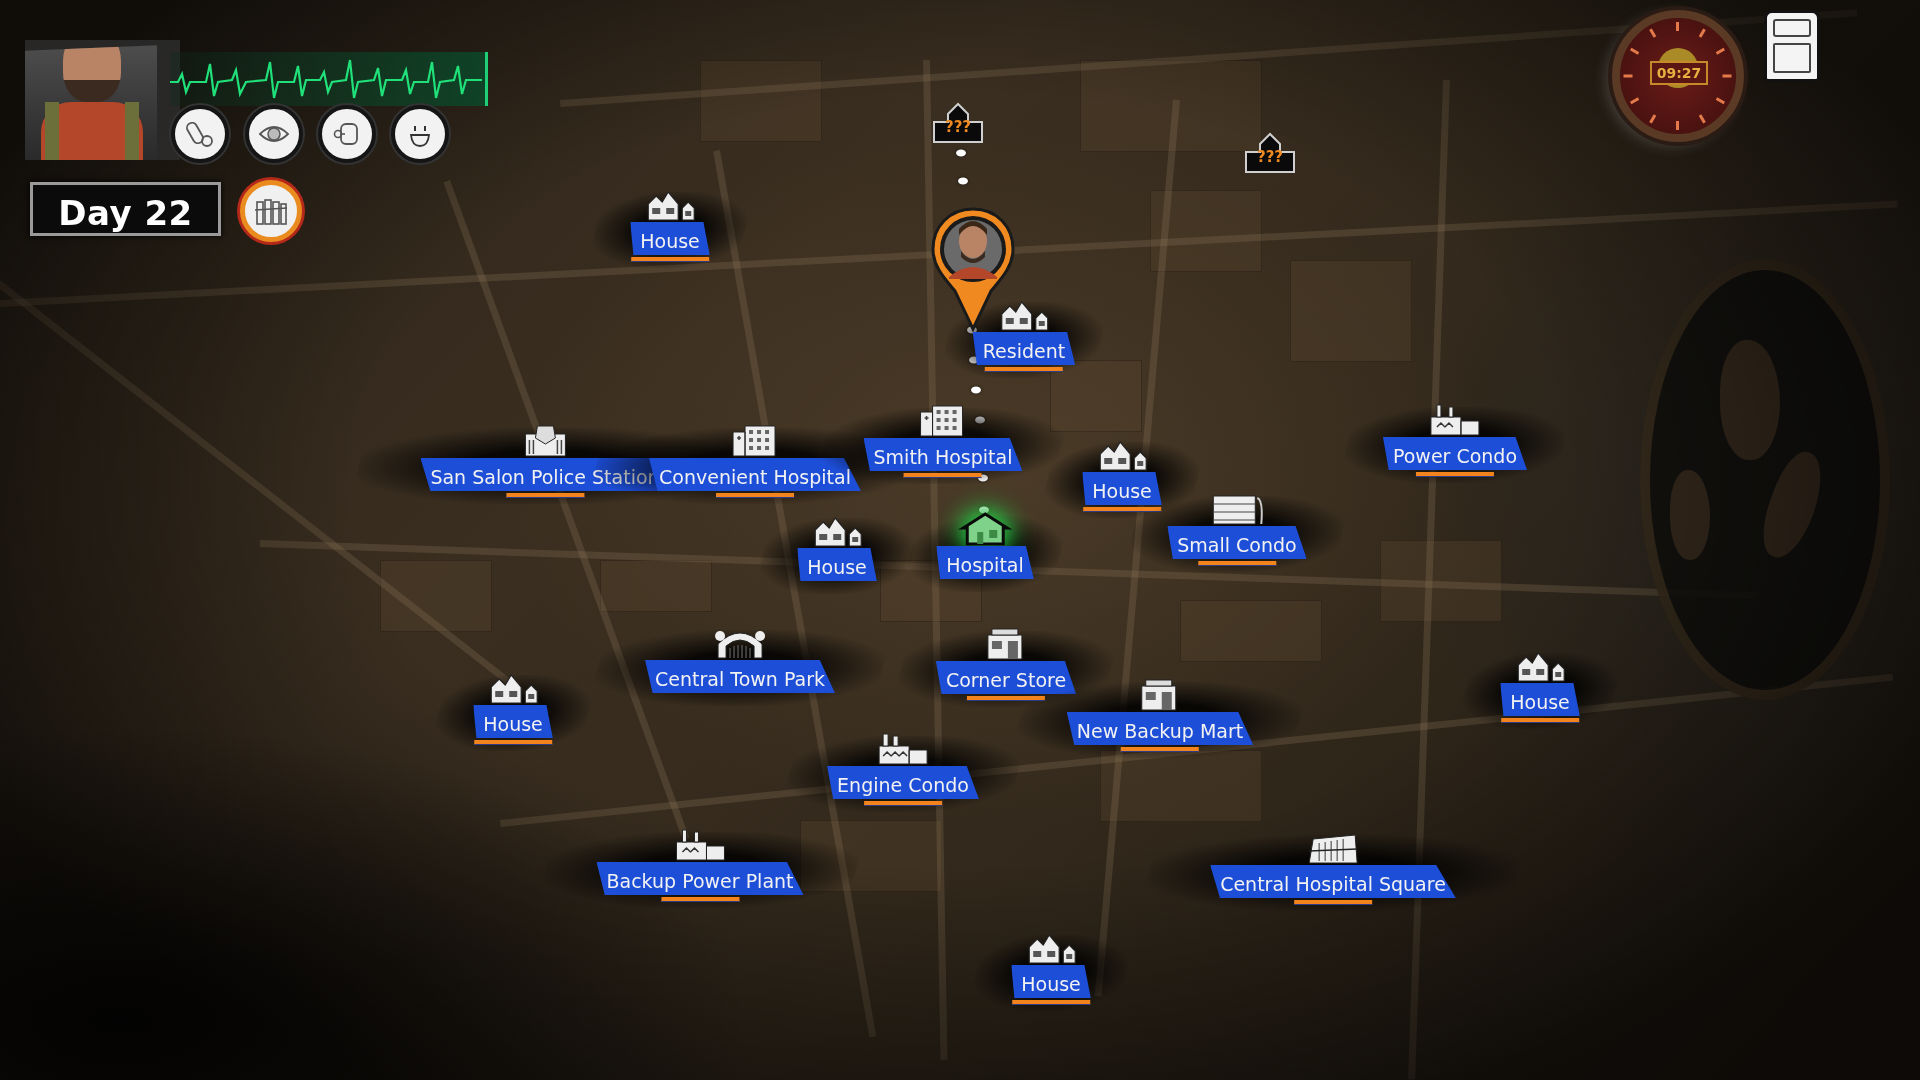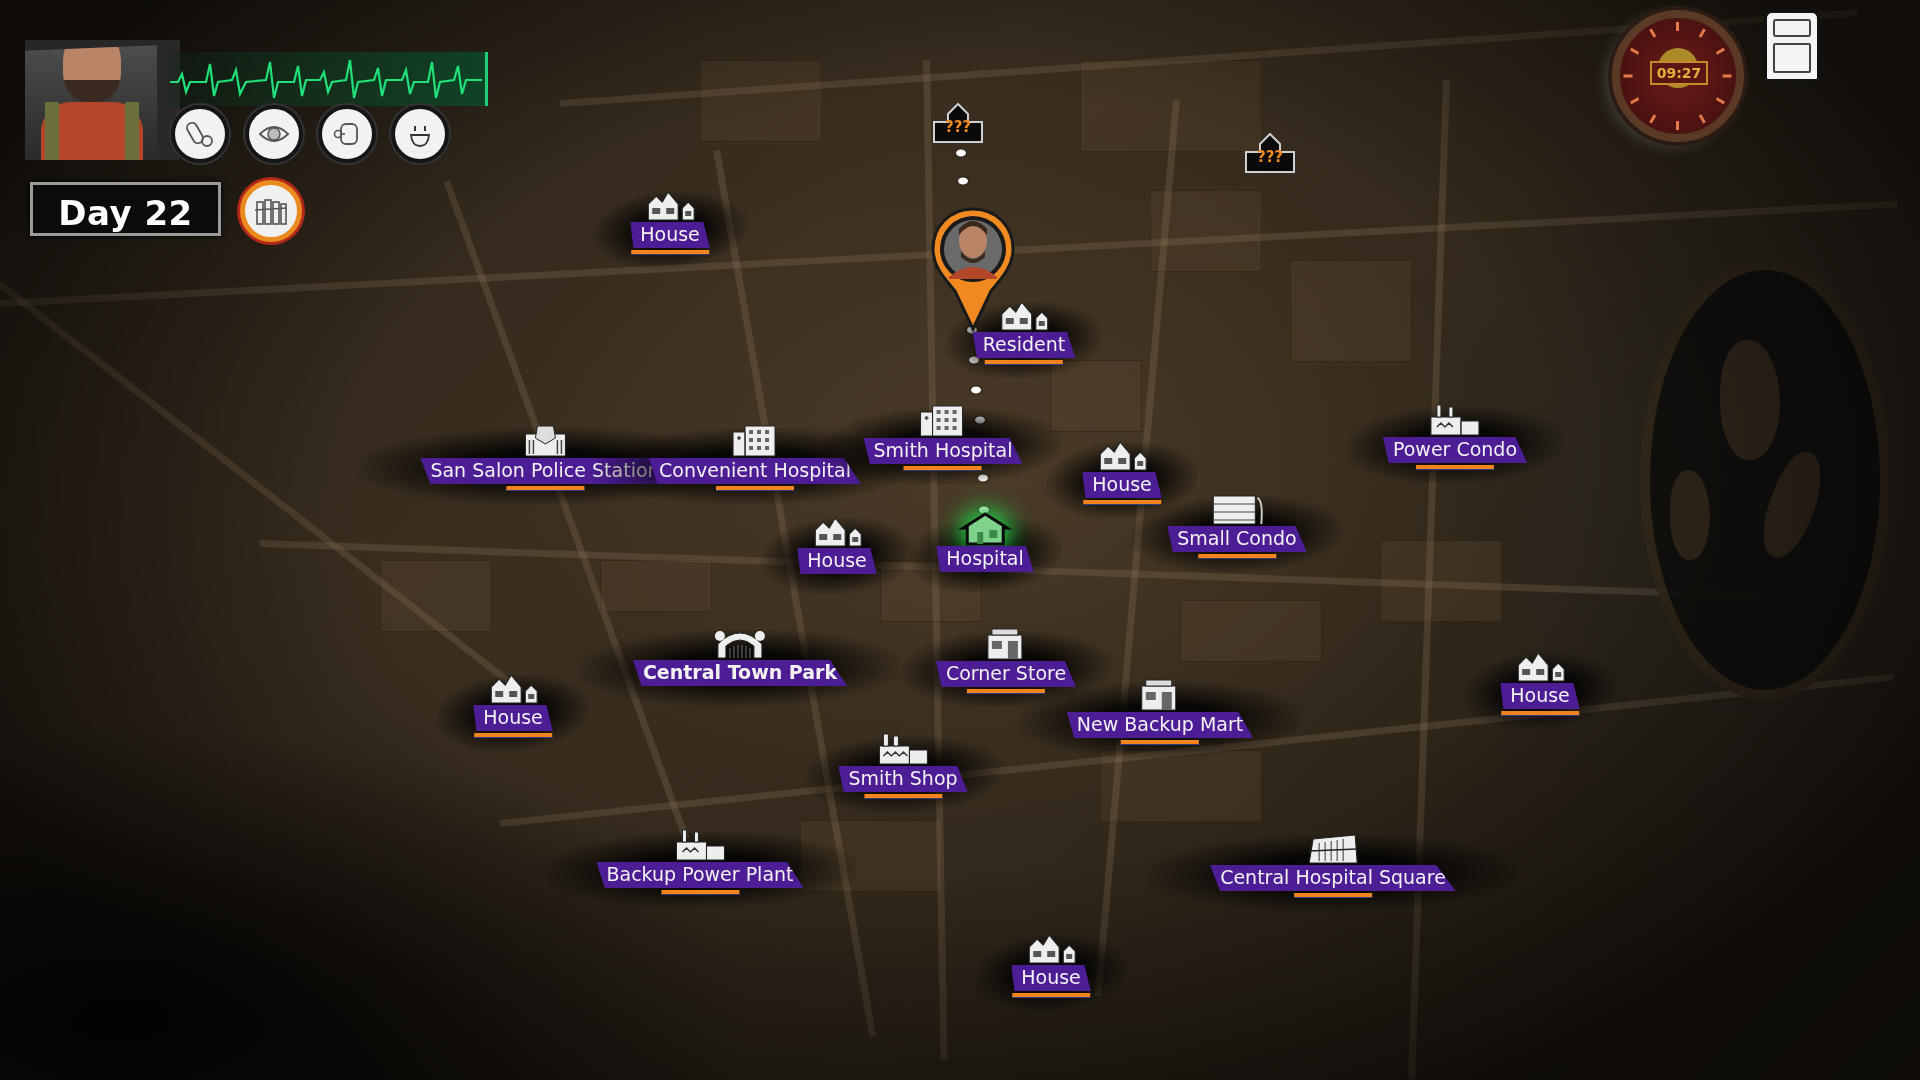--- a/index.html
+++ b/index.html
@@ -33,21 +33,21 @@
   .clock-time{position:absolute;left:30px;top:43px;width:54px;height:20px;background:#5a1612;border:2px solid #c68a2a;color:#e8b040;font-size:14px;font-weight:bold;display:flex;align-items:center;justify-content:center;}
   .tick{position:absolute;left:56px;top:4px;width:3px;height:9px;background:#e47a4a;transform-origin:1.5px 54px;}
   .backpack{position:absolute;left:1764px;top:10px;width:50px;height:66px;background:#f4f4f4;border:3px solid #111;border-radius:8px 8px 4px 4px;cursor:pointer;}
   .backpack:before{content:"";position:absolute;left:6px;top:6px;right:6px;height:14px;border:2px solid #444;border-radius:3px;}
   .backpack:after{content:"";position:absolute;left:6px;top:30px;right:6px;bottom:6px;border:2px solid #444;border-radius:2px;}
 
   
   .marker{position:absolute;transform:translateX(-50%);display:flex;flex-direction:column;align-items:center;cursor:pointer;}
   .marker .smudge{position:absolute;left:50%;top:6px;width:150%;min-width:150px;height:76px;transform:translateX(-50%) skewX(-14deg);background:radial-gradient(ellipse at center, rgba(0,0,0,.85) 30%, rgba(0,0,0,0) 75%);z-index:0;}
   .marker .icon{position:relative;z-index:1;width:56px;height:36px;}
-  .marker .label-wrap{position:relative;z-index:1;background:#4c1d95;padding:1px 10px 3px;clip-path:polygon(0 0,92% 0,100% 100%,4% 100%);}
+  .marker .label-wrap{position:relative;z-index:1;background:#1d4ed8;padding:8px 10px 3px;clip-path:polygon(0 0,92% 0,100% 100%,4% 100%);}
   .marker .label{font-size:19px;white-space:nowrap;color:#f2f2f2;font-family:"DejaVu Sans","Liberation Sans",sans-serif;}
   .marker .underline{position:relative;z-index:1;height:4px;width:78px;background:#f3841d;border-bottom:1px solid #2c3d86;margin-top:2px;}
   .marker.no-underline .underline{visibility:hidden;}
   .shelter .icon{filter:drop-shadow(0 0 14px #2fd34a) drop-shadow(0 0 8px #1fa83a);}
   .unknown{position:absolute;transform:translateX(-50%);width:56px;height:44px;cursor:pointer;}
   .unknown .txt{position:absolute;left:0;right:0;top:18px;text-align:center;color:#f08a20;font-weight:bold;font-size:15px;}
   .path-dot{position:absolute;width:10px;height:7px;border-radius:50%;background:#fff;transform:translate(-50%,-50%);box-shadow:0 0 3px rgba(0,0,0,.7);}
   .player-pin{position:absolute;left:929px;top:205px;width:88px;height:130px;cursor:pointer;}
 </style>
 </head>
@@ -199,21 +199,21 @@
     <div class="marker no-underline shelter" style="left: 985px; top: 510px;">
       <div class="smudge"></div>
       <svg class="icon" viewBox="0 0 56 36">
         <path d="M6 18 L28 4 L50 18 L46 18 L46 34 L10 34 L10 18 Z" fill="#7ed28a" stroke="#0a0a0a" stroke-width="3"></path>
         <rect x="20" y="22" width="6" height="12" fill="#3c8a46"></rect>
         <rect x="32" y="20" width="8" height="8" fill="#3c8a46"></rect>
       </svg>
       <div class="label-wrap"><span class="label">Hospital</span></div>
       <div class="underline"></div>
     </div>
-    <div class="marker no-underline" style="left: 740px; top: 624px; font-weight: bold;">
+    <div class="marker no-underline" style="left: 740px; top: 624px;">
       <div class="smudge"></div>
       <svg class="icon" viewBox="0 0 56 36">
         <path d="M6 34 L6 20 Q28 -2 50 20 L50 34 L42 34 L42 22 Q28 10 14 22 L14 34 Z" fill="#eee" stroke="#222"></path>
         <path d="M18 34v-10M22 34v-12M26 34v-13M30 34v-13M34 34v-12M38 34v-10" stroke="#555" stroke-width="1.4"></path>
         <circle cx="8" cy="12" r="5" fill="#eee"></circle>
         <circle cx="48" cy="12" r="5" fill="#eee"></circle>
       </svg>
       <div class="label-wrap"><span class="label">Central Town Park</span></div>
       <div class="underline"></div>
     </div>
@@ -256,21 +256,21 @@
       <div class="underline"></div>
     </div>
     <div class="marker" style="left: 903px; top: 730px;">
       <div class="smudge"></div>
       <svg class="icon" viewBox="0 0 56 36">
         <path d="M4 34 L4 16 L34 16 L34 34 Z M34 34 L34 20 L52 20 L52 34 Z" fill="#eee" stroke="#222"></path>
         <rect x="8" y="4" width="5" height="12" fill="#eee" stroke="#222"></rect>
         <rect x="18" y="6" width="5" height="10" fill="#eee" stroke="#222"></rect>
         <path d="M8 26l4-4 4 4M16 26l4-4 4 4M24 26l4-4 4 4" stroke="#333" stroke-width="1.5" fill="none"></path>
       </svg>
-      <div class="label-wrap"><span class="label">Smith Shop</span></div>
+      <div class="label-wrap"><span class="label">Engine Condo</span></div>
       <div class="underline"></div>
     </div>
     <div class="marker" style="left: 1333px; top: 829px;">
       <div class="smudge"></div>
       <svg class="icon" viewBox="0 0 56 36">
         <path d="M4 34 L8 10 L50 6 L52 34 Z" fill="#eee" stroke="#222"></path>
         <path d="M14 14v18M20 13v19M26 12v20M32 11v21M38 10v22" stroke="#555" stroke-width="1.2"></path>
         <path d="M4 22 L52 20" stroke="#222" stroke-width="1.5"></path>
       </svg>
       <div class="label-wrap"><span class="label">Central Hospital Square</span></div>

